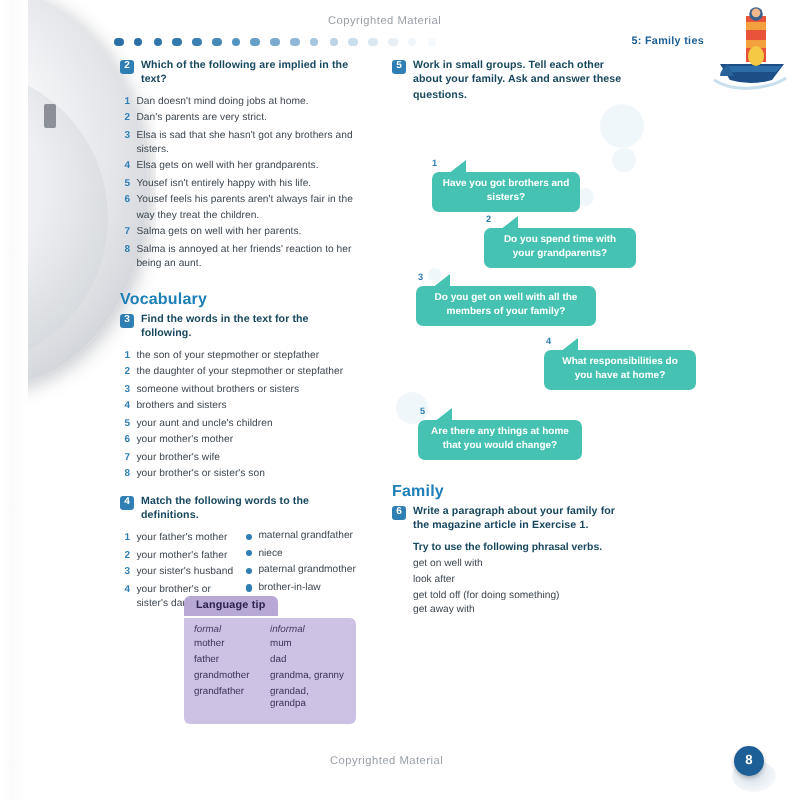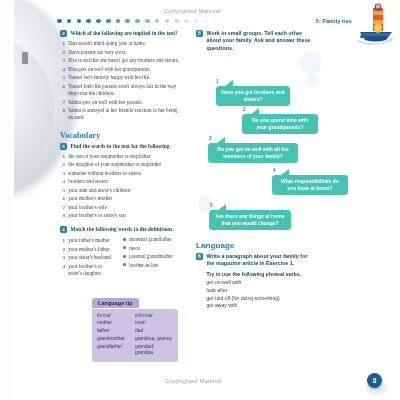--- a/index.html
+++ b/index.html
@@ -27,21 +27,21 @@
   .copy-top{position:absolute;left:164px;top:8px;font-size:5.6px;color:#9aa0a8;letter-spacing:.25px;}
   .dotrow{position:absolute;left:57px;top:17px;width:205px;height:8px;display:flex;align-items:center;gap:5.2px;}
   .dotrow i{display:block;width:4.6px;height:4.6px;border-radius:50%;background:#2a6fa8;}
 
   .chap{position:absolute;right:48px;top:18px;font-size:5.4px;font-weight:bold;color:#1b5f96;letter-spacing:.15px;white-space:nowrap;}
 
   
   .boat{position:absolute;right:3px;top:2px;width:46px;height:46px;}
 
   
-  .colL{position:absolute;left:60px;top:30px;width:120px;font-family:Liberation Serif, serif;}
+  .colL{position:absolute;left:60px;top:30px;width:120px;}
   .colR{position:absolute;left:196px;top:30px;width:120px;}
 
   .sec-title{font-size:8px;font-weight:bold;color:#1c7fb8;margin:0 0 3px 0;letter-spacing:.1px;}
   .sec-title.mt{margin-top:9px;}
 
   .exline{display:flex;align-items:flex-start;gap:3.5px;margin-bottom:3px;}
   .exnum{flex:0 0 auto;width:7px;height:7px;border-radius:1.6px;background:#2f7fb5;color:#fff;
          font-size:5px;font-weight:bold;line-height:7px;text-align:center;margin-top:.3px;}
   .exrub{font-size:5.3px;font-weight:bold;color:#17485f;line-height:1.38;letter-spacing:.05px;}
 
@@ -353,21 +353,21 @@
     <span>What responsibilities do you have at home?</span>
   </div>
 
   <div class="bnum n5">5</div>
   <div class="bubble b5">
     <span class="tail"></span>
     <span>Are there any things at home that you would change?</span>
   </div>
 
   <div style="position:absolute;left:196px;top:241px;width:120px;">
-    <div class="sec-title">Language</div>
+    <div class="sec-title">Family</div>
     <div class="exline">
       <span class="exnum">6</span>
       <span class="exrub">Write a paragraph about your family for the magazine article in Exercise 1.</span>
     </div>
     <div class="pvlead">Try to use the following phrasal verbs.</div>
     <div id="pvlist">
         <div class="pv">get on well with</div>
         <div class="pv">look after</div>
         <div class="pv">get told off (for doing something)</div>
         <div class="pv">get away with</div>

